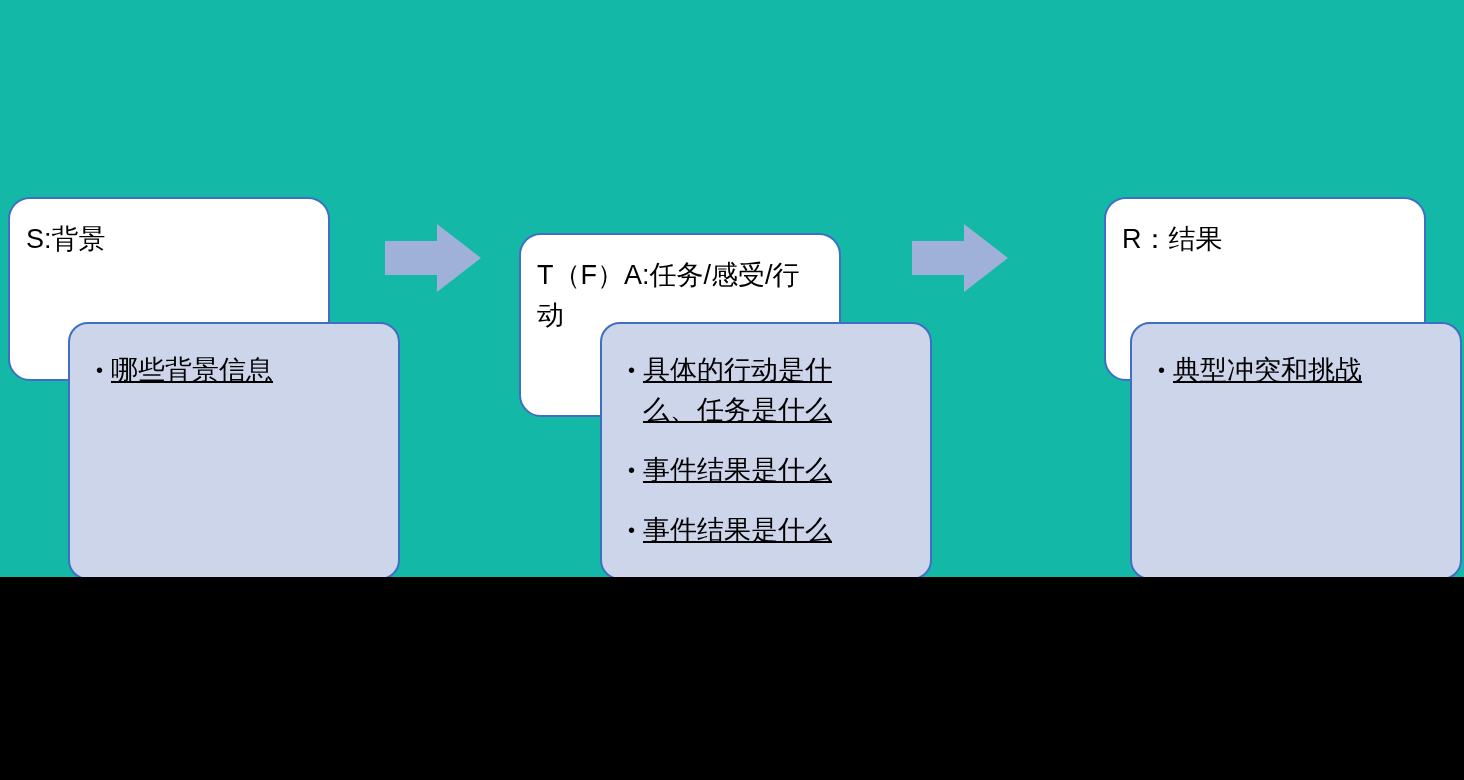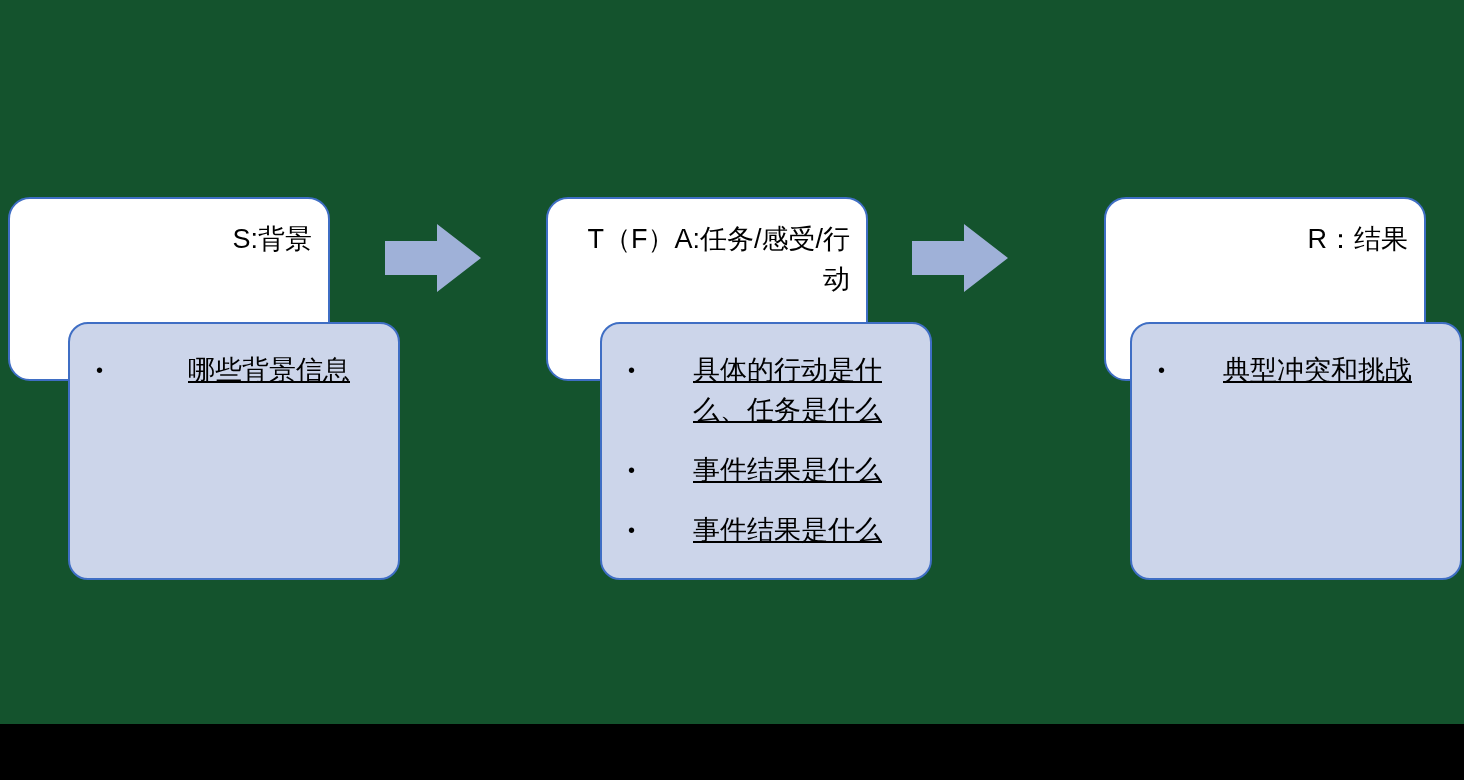--- a/index.html
+++ b/index.html
@@ -3,26 +3,25 @@
 <meta charset="utf-8">
 <style>
   html, body {
     margin: 0;
     padding: 0;
     background: #000000;
   }
   .canvas {
     position: relative;
     width: 1464px;
-    height: 724px;
-    background: #14532d;
+    height: 577px;
+    background: #14b8a6;
     overflow: hidden;
     font-family: "Liberation Sans", "DejaVu Sans", sans-serif;
     color: #000000;
-    text-align: right;
   }
   .stage-box {
     position: absolute;
     top: 197px;
     width: 322px;
     height: 184px;
     background: #ffffff;
     border: 2px solid #3f6ec4;
     border-radius: 22px;
     box-sizing: border-box;
@@ -68,21 +67,21 @@
   .arrow {
     position: absolute;
     top: 224px;
     width: 96px;
     height: 68px;
     z-index: 1;
   }
   
   .col-0 .stage-box   { left: 8px; }
   .col-0 .detail-panel{ left: 68px; }
-  .col-1 .stage-box   { left: 546px; }
+  .col-1 .stage-box   { left: 519px; margin-top: 36px; }
   .col-1 .detail-panel{ left: 600px; }
   .col-2 .stage-box   { left: 1104px; }
   .col-2 .detail-panel{ left: 1130px; }
   #arrow-1 { left: 385px; }
   #arrow-2 { left: 912px; }
 </style>
 </head>
 <body>
 
 <div class="canvas">

